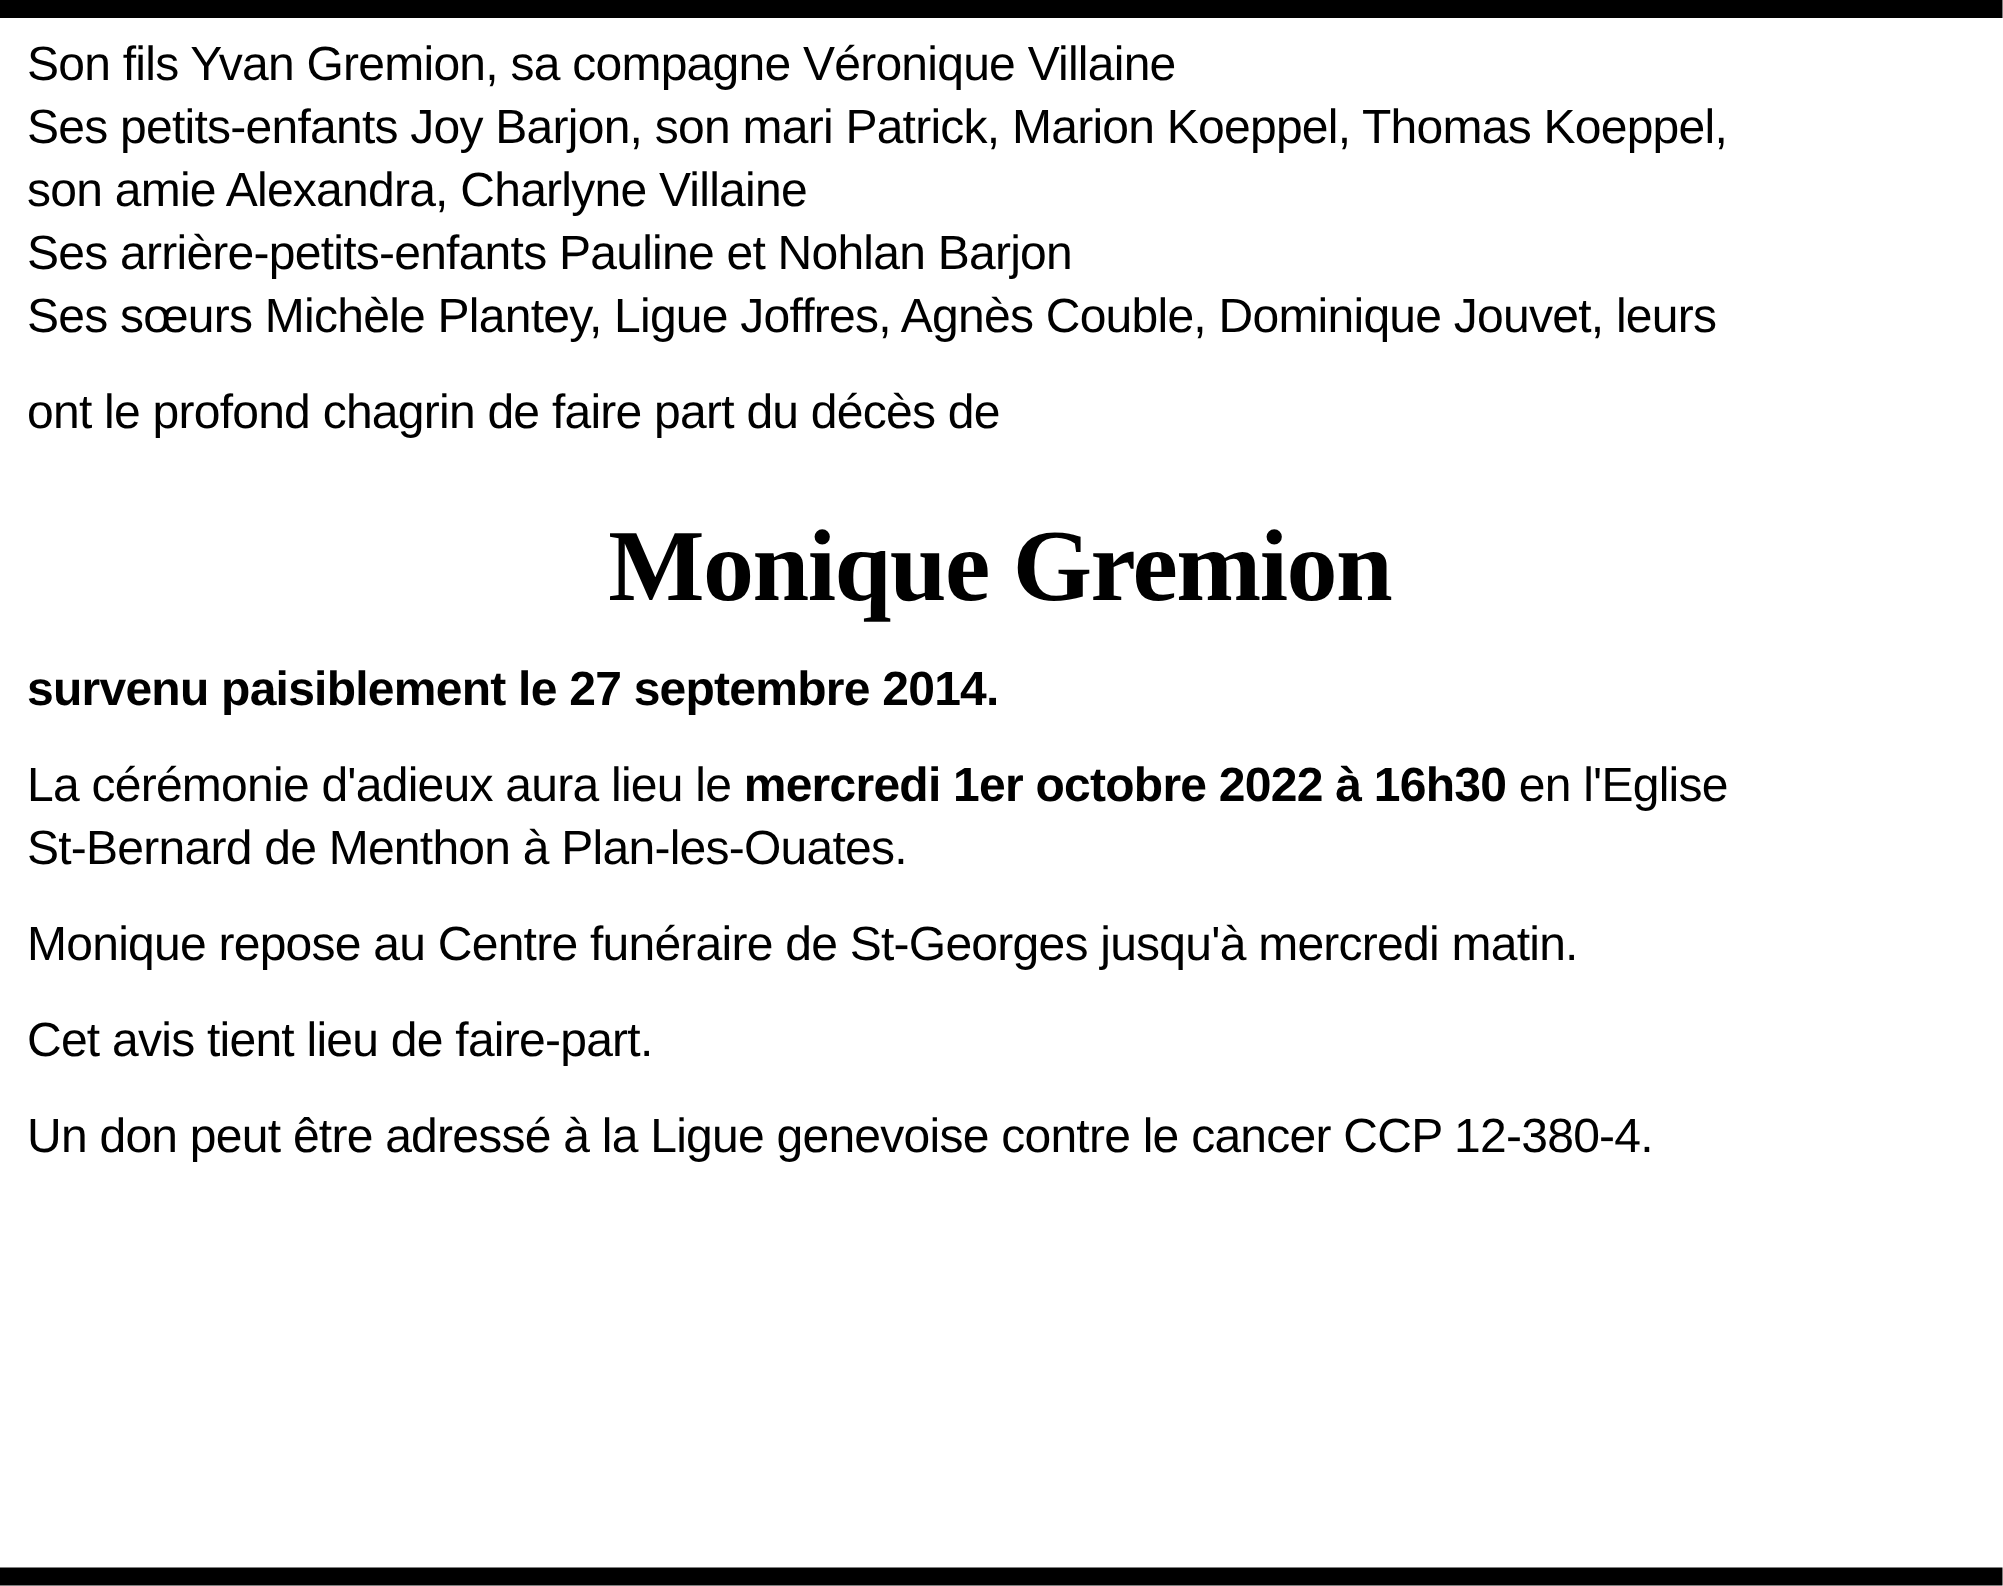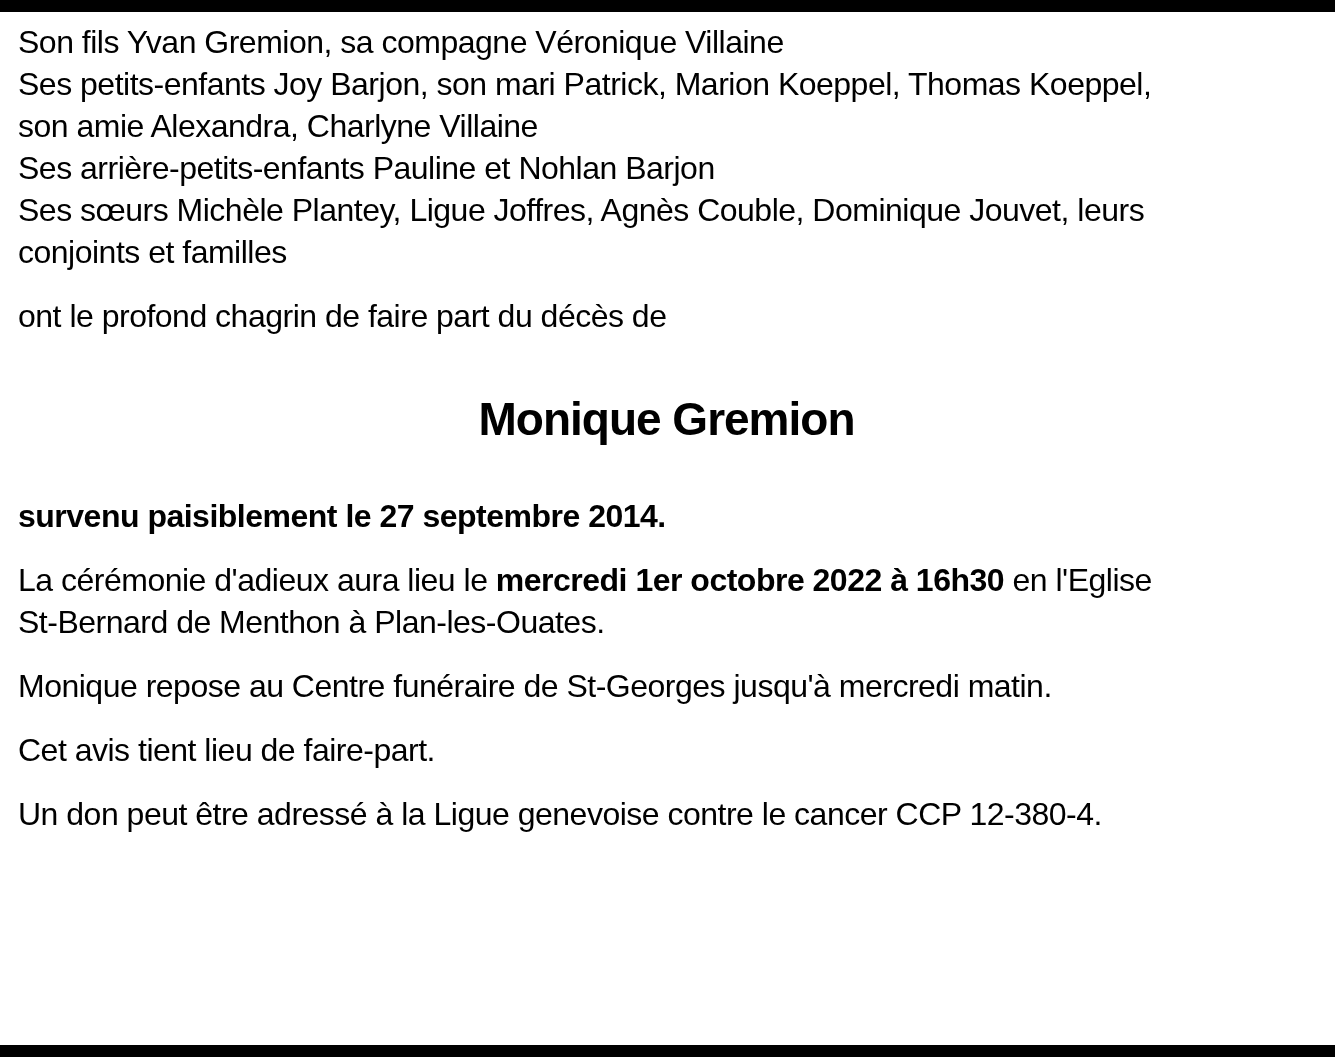--- a/index.html
+++ b/index.html
@@ -35,48 +35,48 @@
     letter-spacing: -0.5px;
   }
   .line {
     white-space: nowrap;
   }
   .para {
     margin-top: 22px;
   }
   .deceased-name {
     margin-top: 38px;
-    margin-bottom: 32px;
+    margin-bottom: 17px;
     text-align: center;
-    font-size: 46px;
+    font-size: 68px;
     line-height: 88px;
     font-weight: bold;
     letter-spacing: -1px;
     white-space: nowrap;
+    font-family: Liberation Serif, serif;
   }
   .death-line {
     margin-top: 16px;
     font-weight: bold;
   }
   .b { font-weight: bold; }
 </style>
 </head>
 <body>
 
 <div class="bar bar-top"></div>
 
 <div class="content">
 
   <div>
     <div class="line">Son fils Yvan Gremion, sa compagne Véronique Villaine</div>
     <div class="line">Ses petits-enfants Joy Barjon, son mari Patrick, Marion Koeppel, Thomas Koeppel,</div>
     <div class="line">son amie Alexandra, Charlyne Villaine</div>
     <div class="line">Ses arrière-petits-enfants Pauline et Nohlan Barjon</div>
     <div class="line">Ses sœurs Michèle Plantey, Ligue Joffres, Agnès Couble, Dominique Jouvet, leurs</div>
-    <div class="line">conjoints et familles</div>
   </div>
 
   <div class="line para">ont le profond chagrin de faire part du décès de</div>
 
   <div class="deceased-name">Monique Gremion</div>
 
   <div class="line death-line">survenu paisiblement le 27 septembre 2014.</div>
 
   <div class="para">
     <div class="line"><span>La cérémonie d'adieux aura lieu le </span><span class="b">mercredi 1er octobre 2022 à 16h30</span><span> en l'Eglise</span></div>

